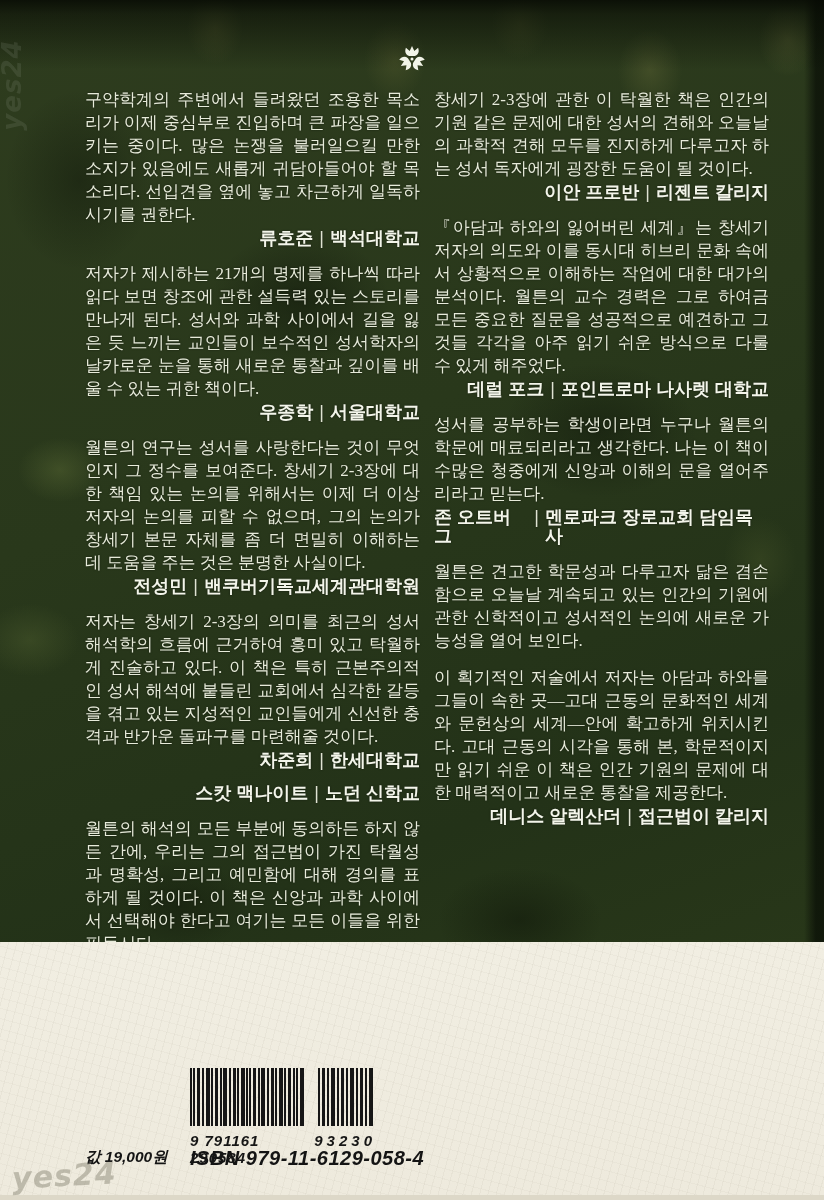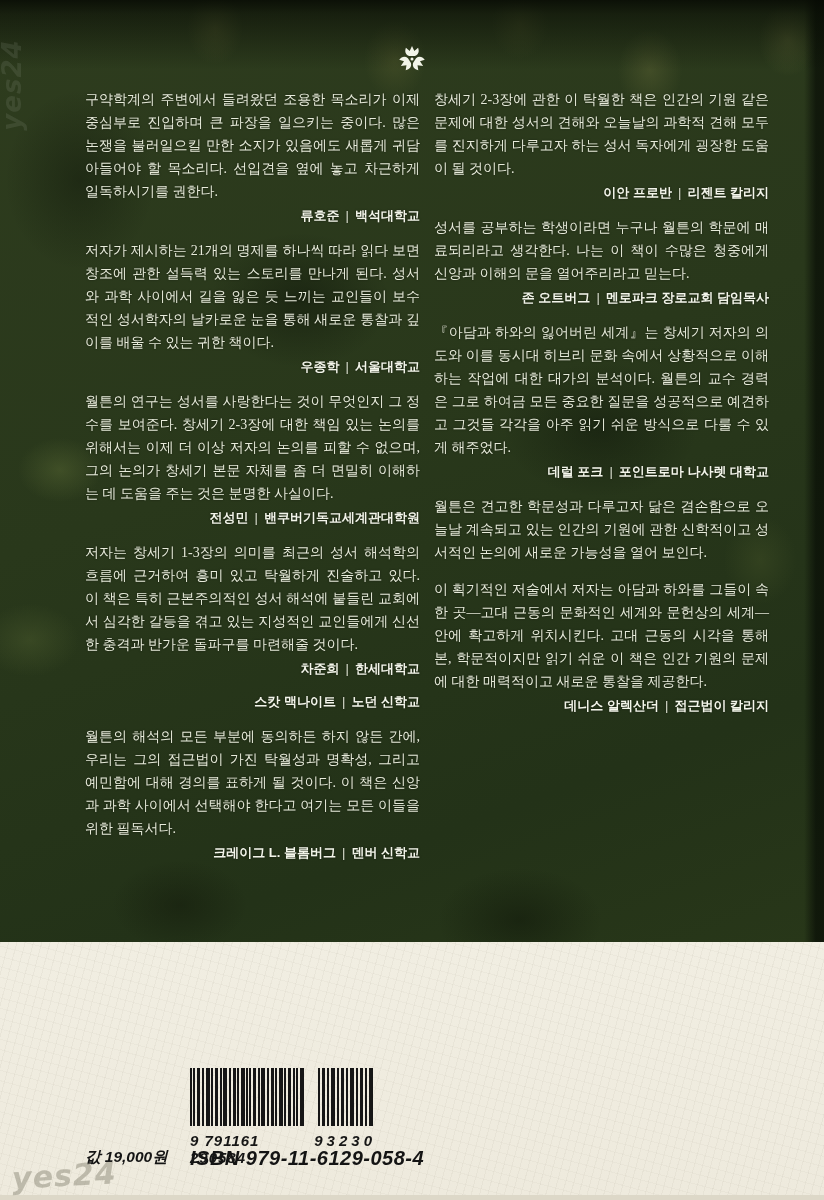--- a/index.html
+++ b/index.html
@@ -32,31 +32,30 @@
   
   .emblem{position:absolute;top:44px;left:50%;transform:translateX(-50%);}
   
   .columns{
     position:absolute;top:88px;left:85px;width:684px;
     display:flex;gap:14px;
   }
   .col{flex:1;min-width:0;}
   .quote{margin:0 0 14px 0;}
   .quote-text{
-    margin:0;color:#e7ebda;font-size:14px;line-height:23px;
+    margin:0;color:#e7ebda;font-size:17px;line-height:23px;
     text-align:justify;word-break:break-all;
     font-family:"Liberation Serif",serif;
     text-shadow:0 0 2px rgba(0,0,0,0.55);
   }
   .quote-attr{
     margin:3px 0 0 0;display:flex;justify-content:flex-end;align-items:baseline;
     gap:6px;color:#f3f5ea;font-family:"Liberation Sans",sans-serif;
-    font-weight:700;font-size:13px;line-height:19px;
+    font-weight:700;font-size:18px;line-height:19px;
     text-shadow:0 0 2px rgba(0,0,0,0.55);
-    text-align:right;
   }
   .attr-div::before{content:"|";font-weight:400;color:#dfe3d2;}
   
   .footer{
     position:absolute;top:942px;left:0;width:824px;height:258px;
     background:
       repeating-linear-gradient(105deg, rgba(188,182,166,0.14) 0 1px, rgba(0,0,0,0) 1px 8px),
       repeating-linear-gradient(15deg, rgba(188,182,166,0.10) 0 1px, rgba(0,0,0,0) 1px 10px),
       linear-gradient(#f1eee2,#eeeadd);
     border-bottom:5px solid #ddd8c8;
@@ -140,21 +139,21 @@
   <figure class="quote">
     <blockquote class="quote-text">월튼의 연구는 성서를 사랑한다는 것이 무엇인지 그 정수를 보여준다. 창세기 2-3장에 대한 책임 있는 논의를 위해서는 이제 더 이상 저자의 논의를 피할 수 없으며, 그의 논의가 창세기 본문 자체를 좀 더 면밀히 이해하는 데 도움을 주는 것은 분명한 사실이다.</blockquote>
     <figcaption class="quote-attr">
       <span class="attr-name">전성민</span>
       <span class="attr-div"></span>
       <span class="attr-affil">밴쿠버기독교세계관대학원</span>
     </figcaption>
   </figure>
 
   <figure class="quote">
-    <blockquote class="quote-text">저자는 창세기 1-3장의 의미를 최근의 성서 해석학의 흐름에 근거하여 흥미 있고 탁월하게 진술하고 있다. 이 책은 특히 근본주의적인 성서 해석에 붙들린 교회에서 심각한 갈등을 겪고 있는 지성적인 교인들에게 신선한 충격과 반가운 돌파구를 마련해줄 것이다.</blockquote>
+    <blockquote class="quote-text">저자는 창세기 2-3장의 의미를 최근의 성서 해석학의 흐름에 근거하여 흥미 있고 탁월하게 진술하고 있다. 이 책은 특히 근본주의적인 성서 해석에 붙들린 교회에서 심각한 갈등을 겪고 있는 지성적인 교인들에게 신선한 충격과 반가운 돌파구를 마련해줄 것이다.</blockquote>
     <figcaption class="quote-attr">
       <span class="attr-name">차준희</span>
       <span class="attr-div"></span>
       <span class="attr-affil">한세대학교</span>
     </figcaption>
   </figure>
 
   <figure class="quote">
     <figcaption class="quote-attr">
       <span class="attr-name">스캇 맥나이트</span>
@@ -176,34 +175,34 @@
   <figure class="quote">
     <blockquote class="quote-text">창세기 2-3장에 관한 이 탁월한 책은 인간의 기원 같은 문제에 대한 성서의 견해와 오늘날의 과학적 견해 모두를 진지하게 다루고자 하는 성서 독자에게 굉장한 도움이 될 것이다.</blockquote>
     <figcaption class="quote-attr">
       <span class="attr-name">이안 프로반</span>
       <span class="attr-div"></span>
       <span class="attr-affil">리젠트 칼리지</span>
     </figcaption>
   </figure>
 
   <figure class="quote">
+    <blockquote class="quote-text">『아담과 하와의 잃어버린 세계』는 창세기 저자의 의도와 이를 동시대 히브리 문화 속에서 상황적으로 이해하는 작업에 대한 대가의 분석이다. 월튼의 교수 경력은 그로 하여금 모든 중요한 질문을 성공적으로 예견하고 그것들 각각을 아주 읽기 쉬운 방식으로 다룰 수 있게 해주었다.</blockquote>
+    <figcaption class="quote-attr">
+      <span class="attr-name">데럴 포크</span>
+      <span class="attr-div"></span>
+      <span class="attr-affil">포인트로마 나사렛 대학교</span>
+    </figcaption>
+  </figure>
+
+  <figure class="quote">
     <blockquote class="quote-text">성서를 공부하는 학생이라면 누구나 월튼의 학문에 매료되리라고 생각한다. 나는 이 책이 수많은 청중에게 신앙과 이해의 문을 열어주리라고 믿는다.</blockquote>
     <figcaption class="quote-attr">
       <span class="attr-name">존 오트버그</span>
       <span class="attr-div"></span>
       <span class="attr-affil">멘로파크 장로교회 담임목사</span>
-    </figcaption>
-  </figure>
-
-  <figure class="quote">
-    <blockquote class="quote-text">『아담과 하와의 잃어버린 세계』는 창세기 저자의 의도와 이를 동시대 히브리 문화 속에서 상황적으로 이해하는 작업에 대한 대가의 분석이다. 월튼의 교수 경력은 그로 하여금 모든 중요한 질문을 성공적으로 예견하고 그것들 각각을 아주 읽기 쉬운 방식으로 다룰 수 있게 해주었다.</blockquote>
-    <figcaption class="quote-attr">
-      <span class="attr-name">데럴 포크</span>
-      <span class="attr-div"></span>
-      <span class="attr-affil">포인트로마 나사렛 대학교</span>
     </figcaption>
   </figure>
 
 
   <figure class="quote">
     <blockquote class="quote-text">월튼은 견고한 학문성과 다루고자 닮은 겸손함으로 오늘날 계속되고 있는 인간의 기원에 관한 신학적이고 성서적인 논의에 새로운 가능성을 열어 보인다.</blockquote>
   </figure>
 
   <figure class="quote">
     <blockquote class="quote-text">이 획기적인 저술에서 저자는 아담과 하와를 그들이 속한 곳—고대 근동의 문화적인 세계와 문헌상의 세계—안에 확고하게 위치시킨다. 고대 근동의 시각을 통해 본, 학문적이지만 읽기 쉬운 이 책은 인간 기원의 문제에 대한 매력적이고 새로운 통찰을 제공한다.</blockquote>

